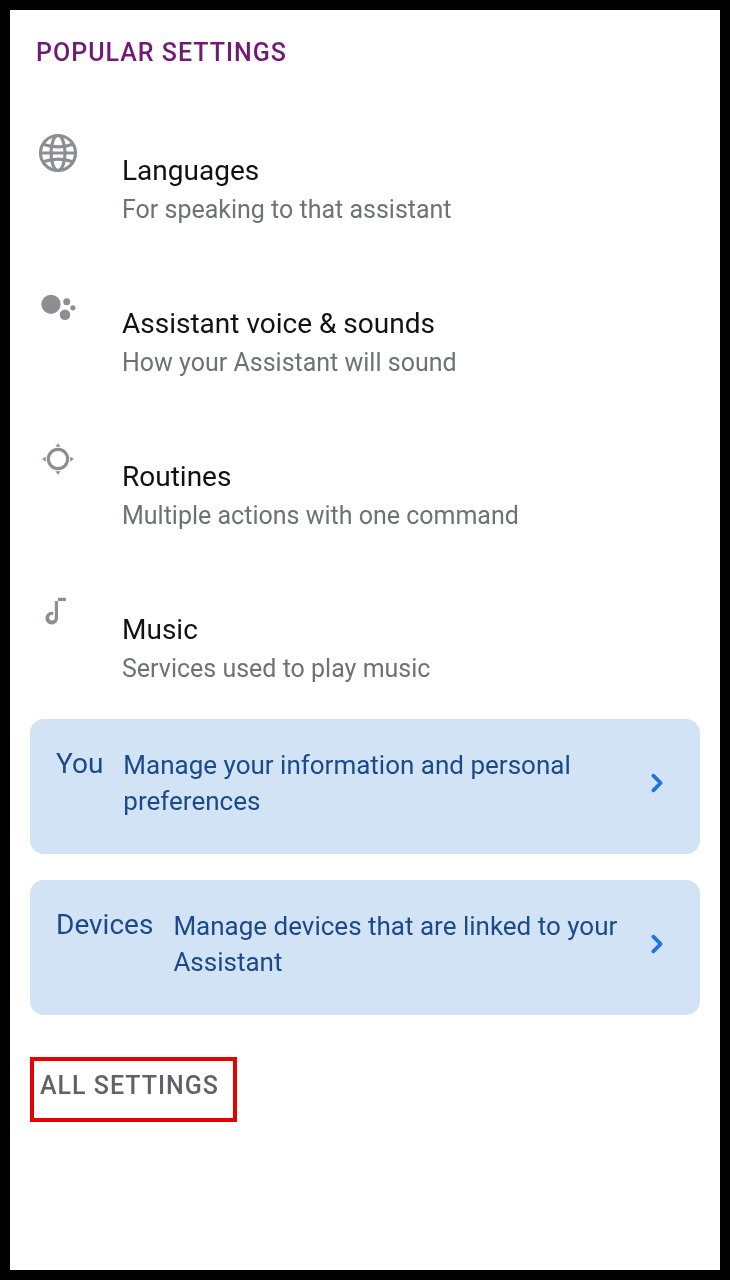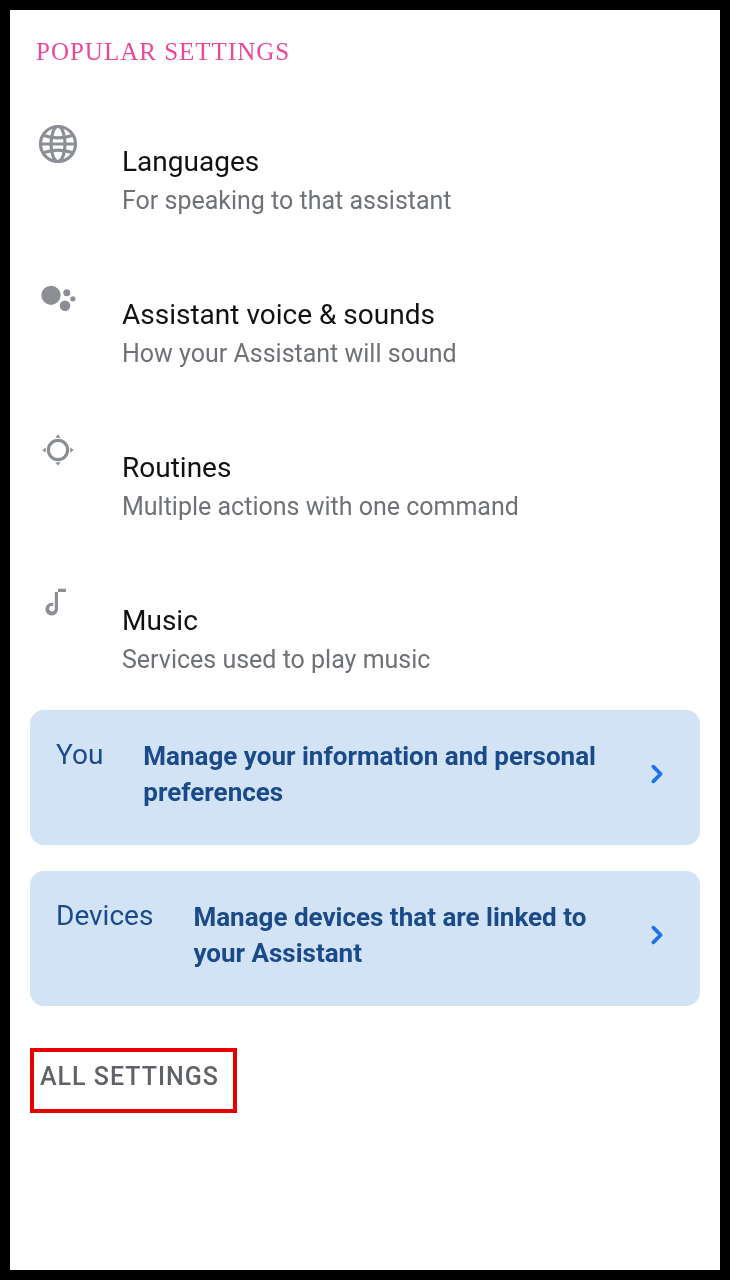--- a/index.html
+++ b/index.html
@@ -13,25 +13,24 @@
     .screen {
       width: 100%;
       height: 100%;
       background: #fff;
       padding: 28px 20px 20px 20px;
       overflow: hidden;
     }
     .section-header {
       font-size: 25px;
       font-weight: 500;
-      color: #ec4899;
+      color: #701a75;
       letter-spacing: 1px;
-      margin-bottom: 32px;
+      margin-bottom: 40px;
       padding-left: 6px;
-      font-family: Liberation Serif, serif;
     }
     .list-item {
       display: flex;
       align-items: flex-start;
       padding: 20px 6px 36px 6px;
       gap: 42px;
     }
     .list-item .icon-wrap {
       width: 44px;
       height: 44px;
@@ -75,23 +74,22 @@
       gap: 20px;
     }
     .card .card-title {
       font-size: 28px;
       color: #1a4a8a;
       font-weight: 400;
     }
     .card .card-subtitle {
       font-size: 26px;
       color: #1a4a8a;
-      font-weight: 700;
+      font-weight: 400;
       line-height: 1.4;
-      margin-left: 20px;
     }
     .chevron {
       color: #1a73e8;
       flex-shrink: 0;
       margin-right: 6px;
     }
     .highlight {
       border: 4px solid #e60000;
       display: inline-block;
       padding: 10px 14px 18px 6px;

